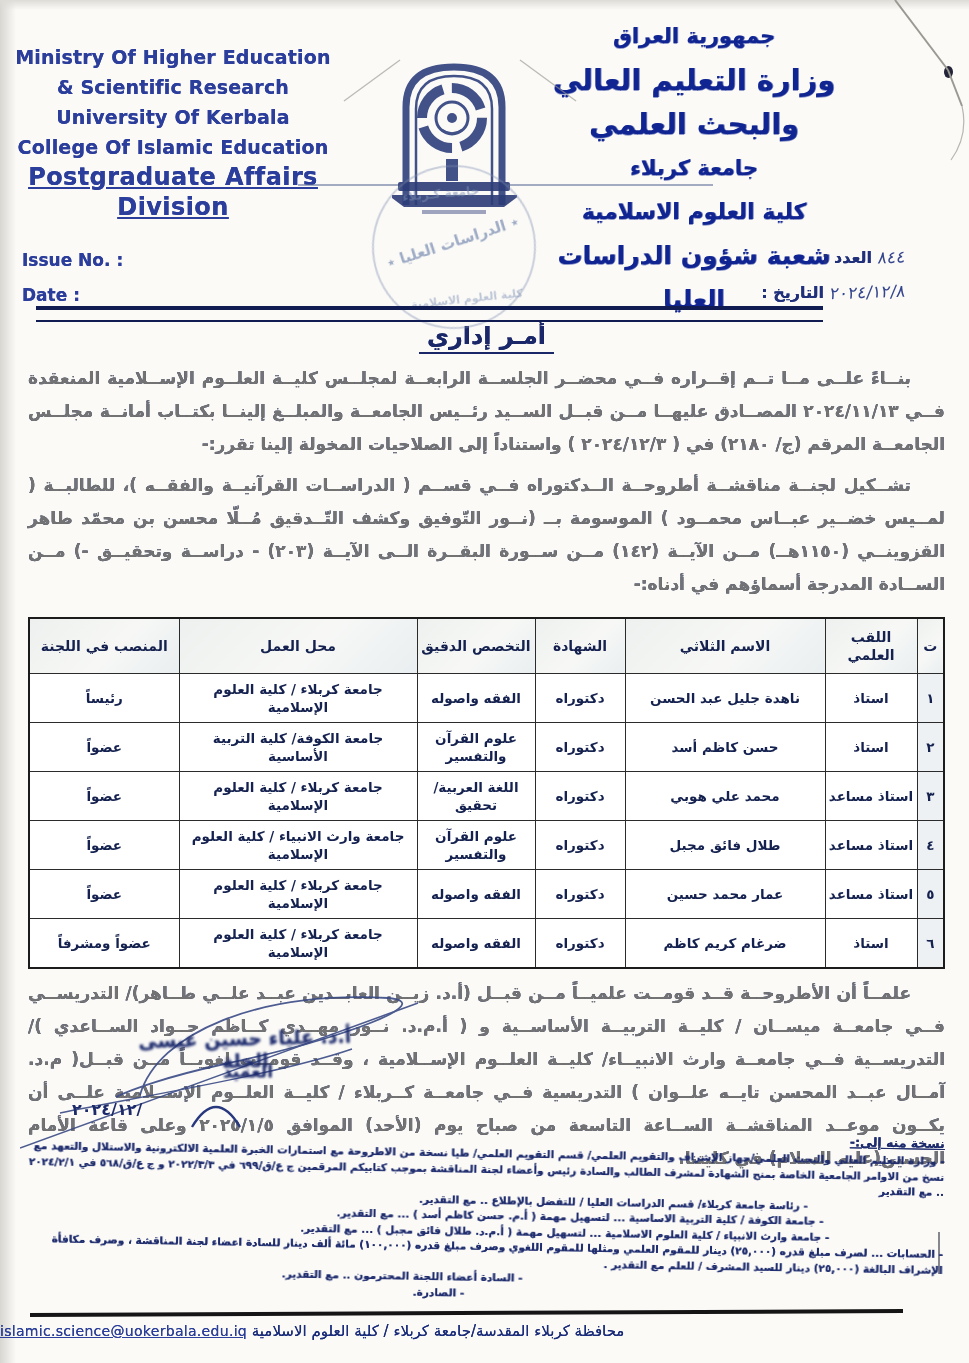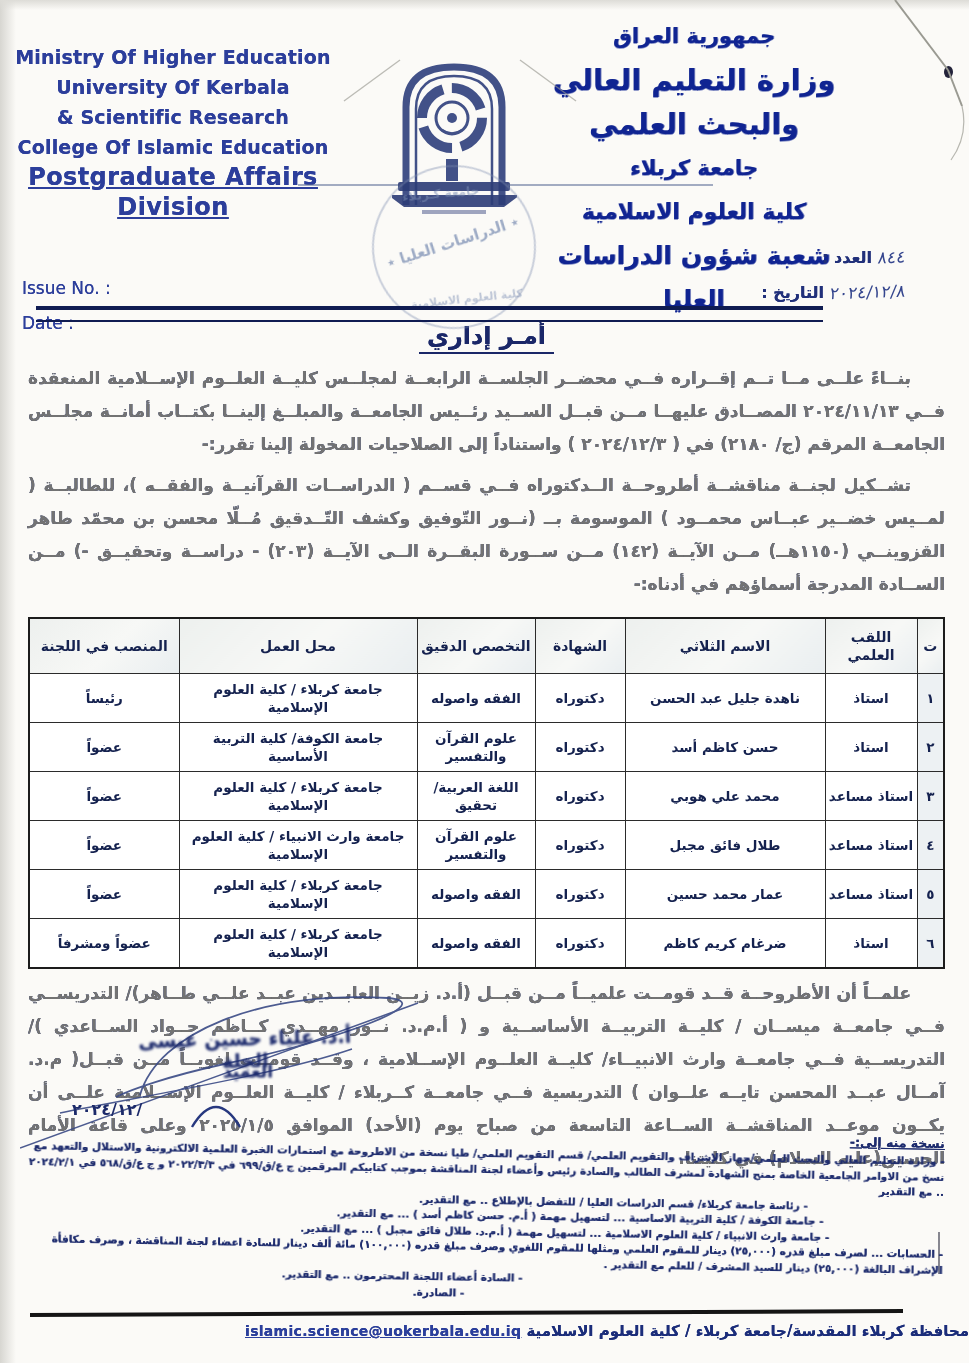--- a/index.html
+++ b/index.html
@@ -11,22 +11,22 @@
   .scan-edge-left{position:absolute;left:0;top:0;bottom:0;width:16px;
     background:linear-gradient(to right,#d7d6d1,rgba(251,250,247,0));}
   .scan-edge-top{position:absolute;left:0;top:0;right:0;height:10px;
     background:linear-gradient(to bottom,#dddcd7,rgba(251,250,247,0));}
 
   
   .lh-en{position:absolute;left:8px;top:42px;width:330px;text-align:center;
     color:#2c3e9b;font-weight:bold;font-size:19px;line-height:30px;letter-spacing:.2px;
     text-shadow:0 0 .5px #2c3e9b;}
   .lh-en .last{font-size:24px;text-decoration:underline;letter-spacing:.4px;}
-  .meta-en{position:absolute;left:22px;top:243px;color:#2c3e9b;font-weight:normal;
-    font-size:17px;line-height:35px;text-shadow:0 0 .5px #2c3e9b;margin-top:28px;}
+  .meta-en{position:absolute;left:22px;top:243px;color:#2c3e9b;font-weight:bold;
+    font-size:17px;line-height:35px;text-shadow:0 0 .5px #2c3e9b;}
 
   .lh-ar{position:absolute;right:115px;top:14px;width:320px;text-align:center;
     direction:rtl;color:#2d3c8d;font-weight:800;
     filter:blur(.7px) contrast(1.35);}
   .lh-ar div{line-height:44px;letter-spacing:-.5px;
     text-shadow:1px 0 0 rgba(45,60,141,.55),0 1px 0 rgba(45,60,141,.45);}
   .lh-ar .s1{font-size:21px}.lh-ar .s2{font-size:29px}.lh-ar .s3{font-size:21px}
   .lh-ar .s4{font-size:22px}.lh-ar .s5{font-size:25px;filter:blur(.3px);}
 
   .meta-ar{position:absolute;right:64px;top:240px;direction:rtl;text-align:right;
@@ -98,41 +98,41 @@
     filter:blur(.2px);text-shadow:0 0 .4px #1e2c6e;}
   .cc-item.cc-1{margin-right:136px;}
   .cc-item.cc-2{margin-right:120px;}
   .cc-item.cc-3{margin-right:114px;}
   .cc-item.cc-5{margin-right:420px;}
   .cc-item.cc-6{margin-right:478px;}
 
   
   .bottom-rule{position:absolute;left:30px;top:1311px;width:873px;height:4px;
     background:#151515;transform:rotate(-.25deg);}
-  .bottom-line{position:absolute;left:0;right:0;top:1322px;text-align:right;
-    direction:rtl;font-size:15px;font-weight:700;color:#1b2d7a;
+  .bottom-line{position:absolute;left:0;right:0;top:1322px;text-align:left;
+    direction:rtl;font-size:15px;font-weight:400;color:#1b2d7a;
     filter:blur(.3px);text-shadow:0 0 .5px #1b2d7a;}
   .bottom-line a{color:#2b3f9e;font-size:14px;letter-spacing:.3px;}
 
   .artifact-dot{position:absolute;left:944px;top:66px;width:9px;height:12px;
     border-radius:50%;background:#23233a;}
   .edge-mark{position:absolute;left:938px;top:1232px;width:2px;height:42px;
     background:rgba(40,40,60,.55);}
 </style>
 </head>
 <body>
 
 <div class="page">
   <div class="scan-edge-left"></div>
   <div class="scan-edge-top"></div>
 
   <div class="lh-en">
     <div>Ministry Of Higher Education</div>
+    <div>&amp; Scientific Research</div>
     <div>University Of Kerbala</div>
-    <div>&amp; Scientific Research</div>
     <div>College Of Islamic Education</div>
     <div class="last">Postgraduate Affairs Division</div>
   </div>
   <div class="meta-en">
     <div>Issue No. :</div>
     <div>Date :</div>
   </div>
 
   <svg class="logo" width="125" height="175" viewBox="0 0 125 175">
     <g stroke="#33437f" fill="none" opacity="0.92">

